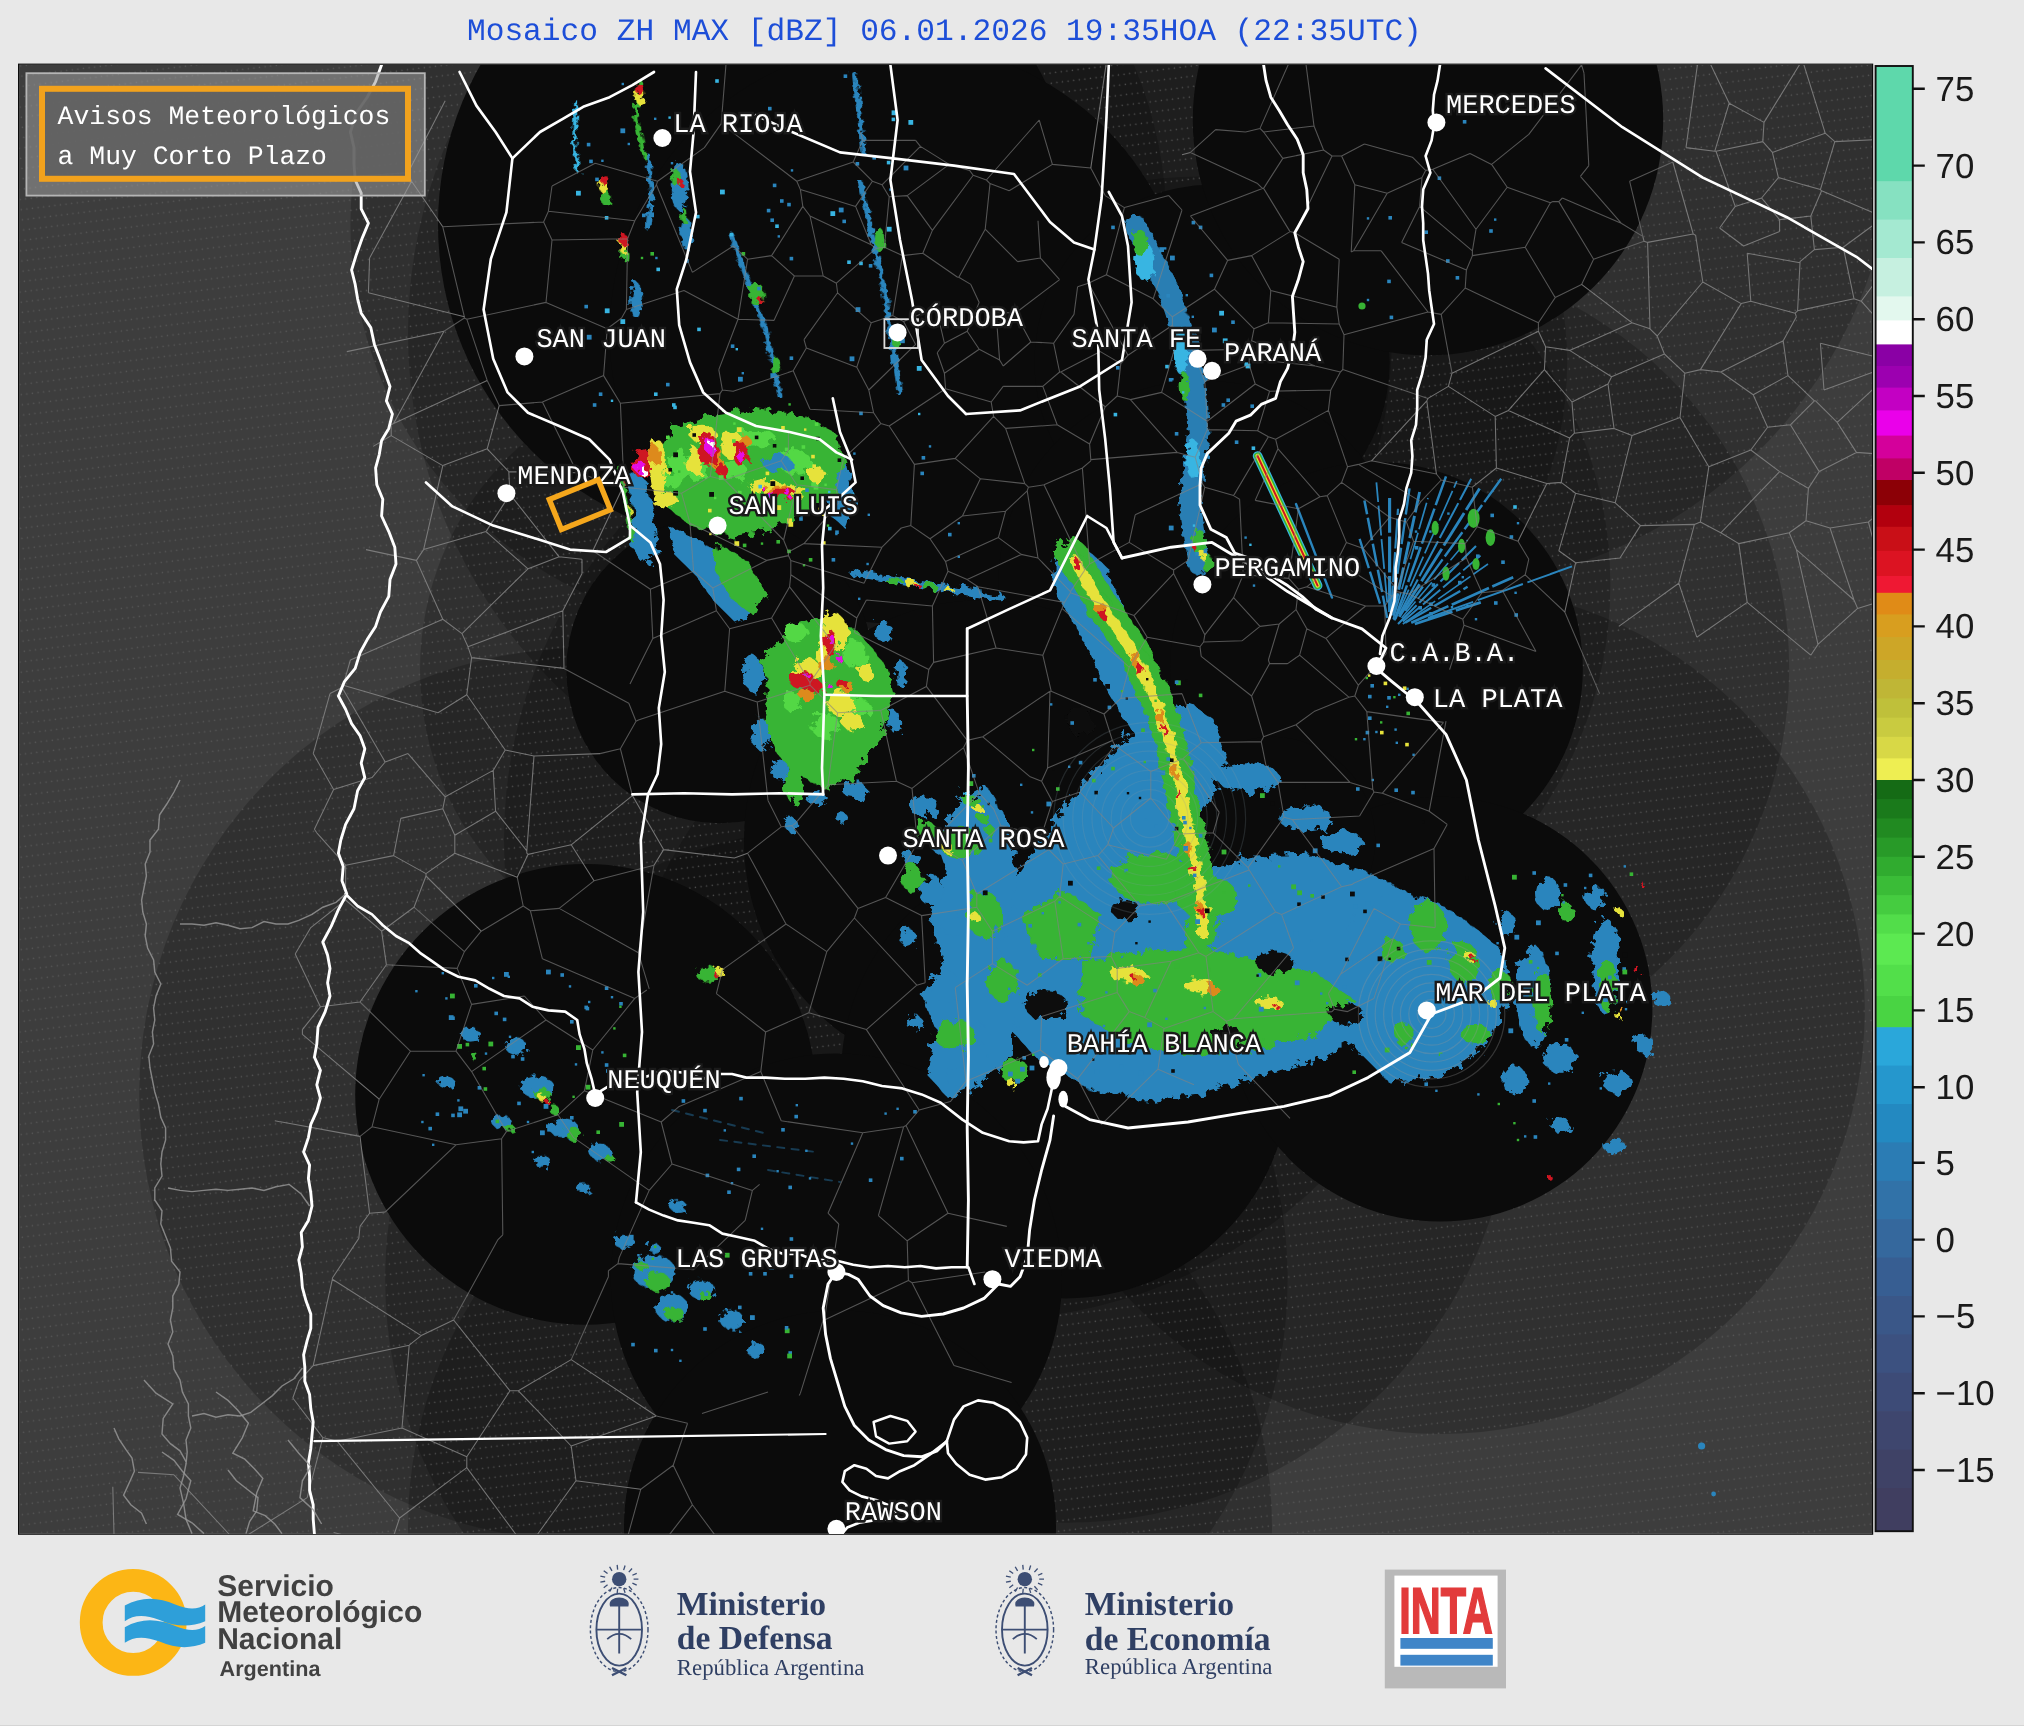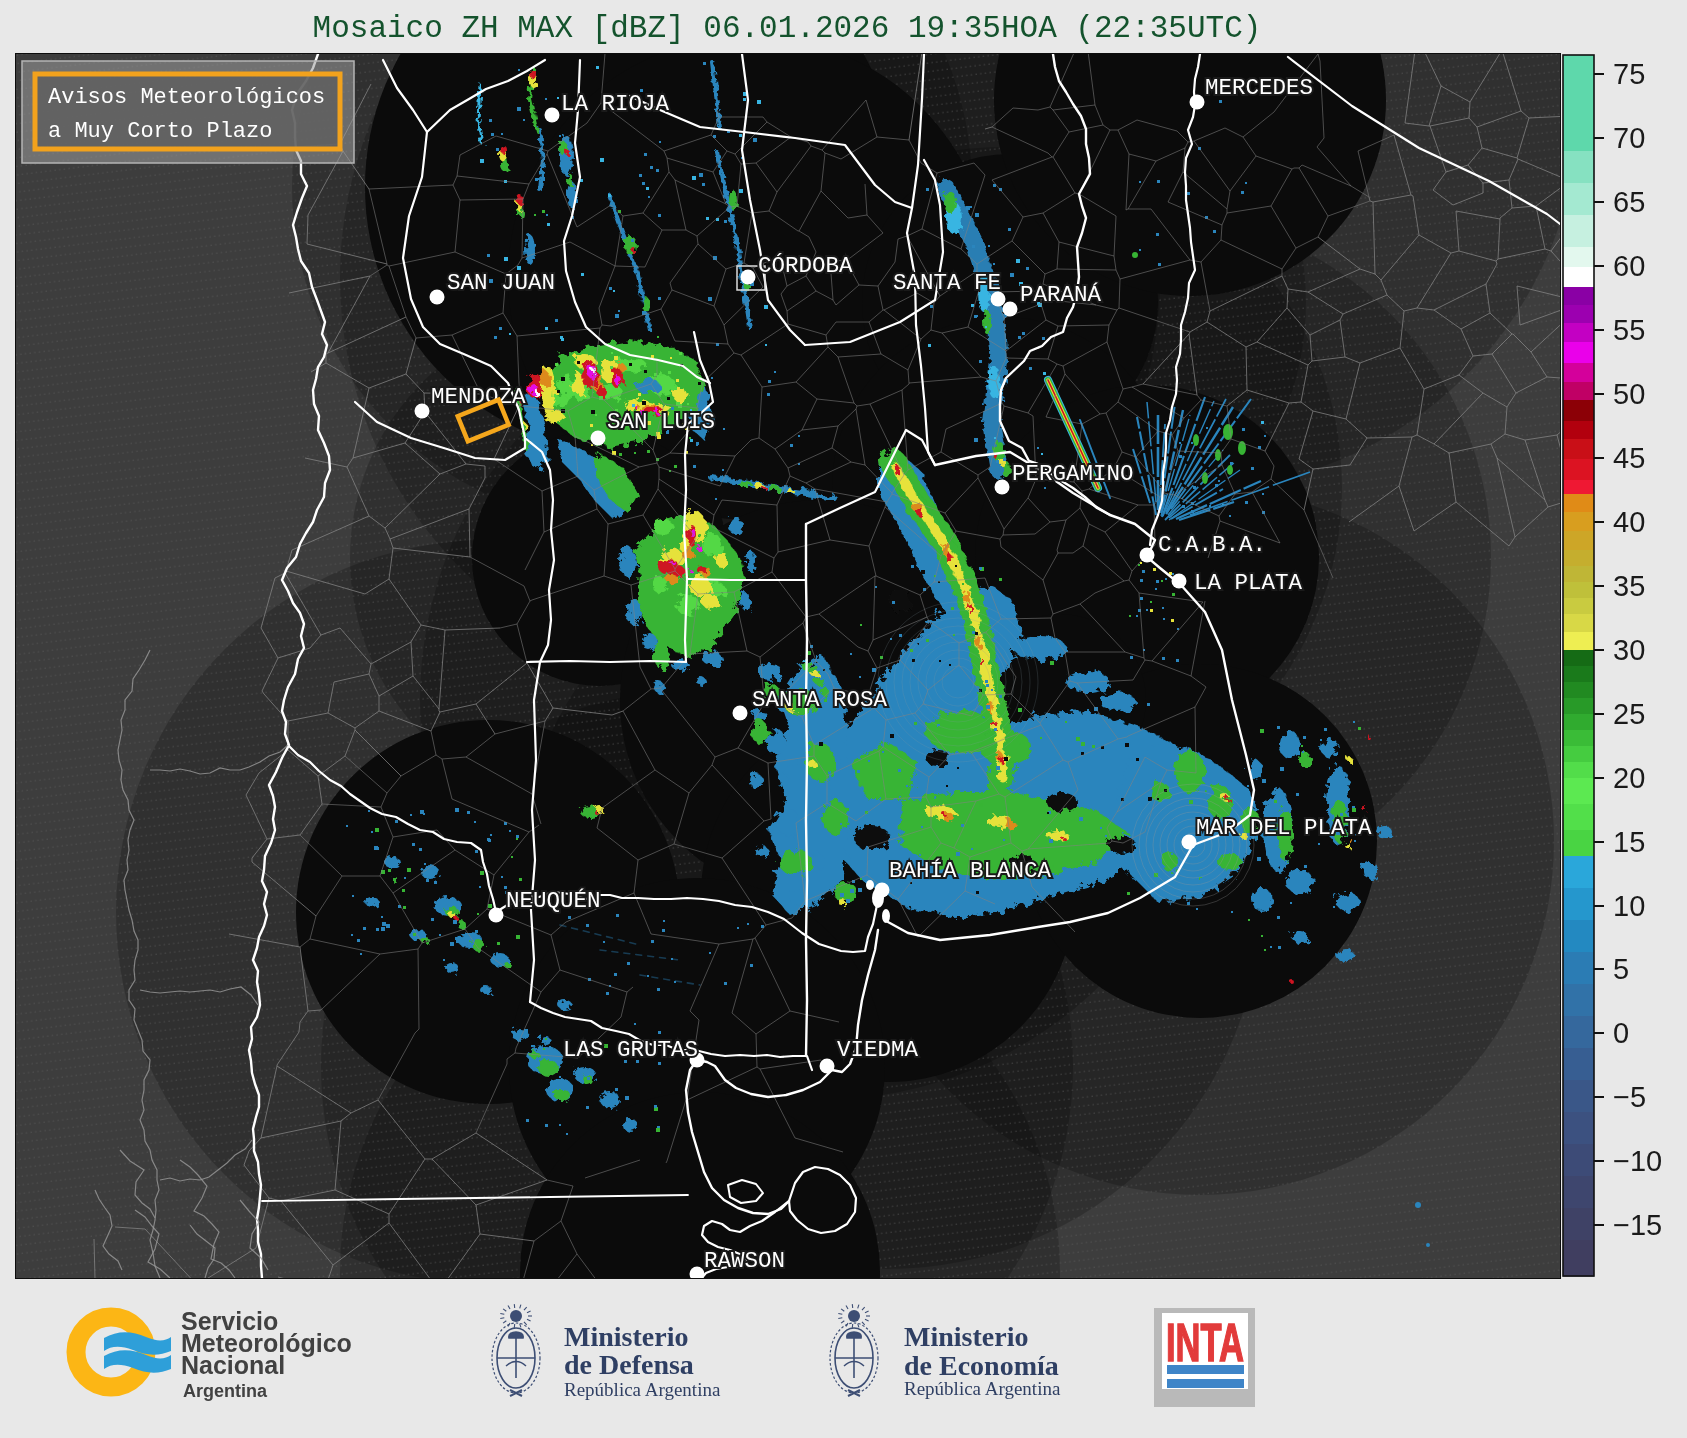--- a/index.html
+++ b/index.html
@@ -1,16 +1,16 @@
 <!DOCTYPE html>
 <html><head><meta charset="utf-8">
 <style>
 html,body{margin:0;padding:0;background:#e8e8e8;width:1687px;height:1438px;overflow:hidden}
 #page{position:relative;width:1687px;height:1438px;background:#e8e8e8;font-family:"Liberation Sans",sans-serif}
-#title{position:absolute;left:0;top:11px;width:1574px;text-align:center;font-family:"Liberation Mono",monospace;font-size:31px;color:#14532d;white-space:pre}
+#title{position:absolute;left:0;top:11px;width:1574px;text-align:center;font-family:"Liberation Mono",monospace;font-size:26px;color:#1d4ed8;white-space:pre}
 #map{position:absolute;left:16px;top:54px;width:1544px;height:1224px;background:#3d3d3d;outline:1.6px solid #0d0d0d;overflow:hidden}
 </style></head>
 <body>
 <div id="page">
 <div id="title">Mosaico ZH MAX [dBZ] 06.01.2026 19:35HOA (22:35UTC)</div>
 <div id="map">
 <svg width="1544" height="1224" viewBox="0 0 1544 1224" xmlns="http://www.w3.org/2000/svg" style="position:absolute;left:0;top:0">
 <defs>
 <filter id="rgh" x="-20%" y="-20%" width="140%" height="140%">
 <feTurbulence type="fractalNoise" baseFrequency="0.13" numOctaves="3" seed="11" result="n"></feTurbulence>

